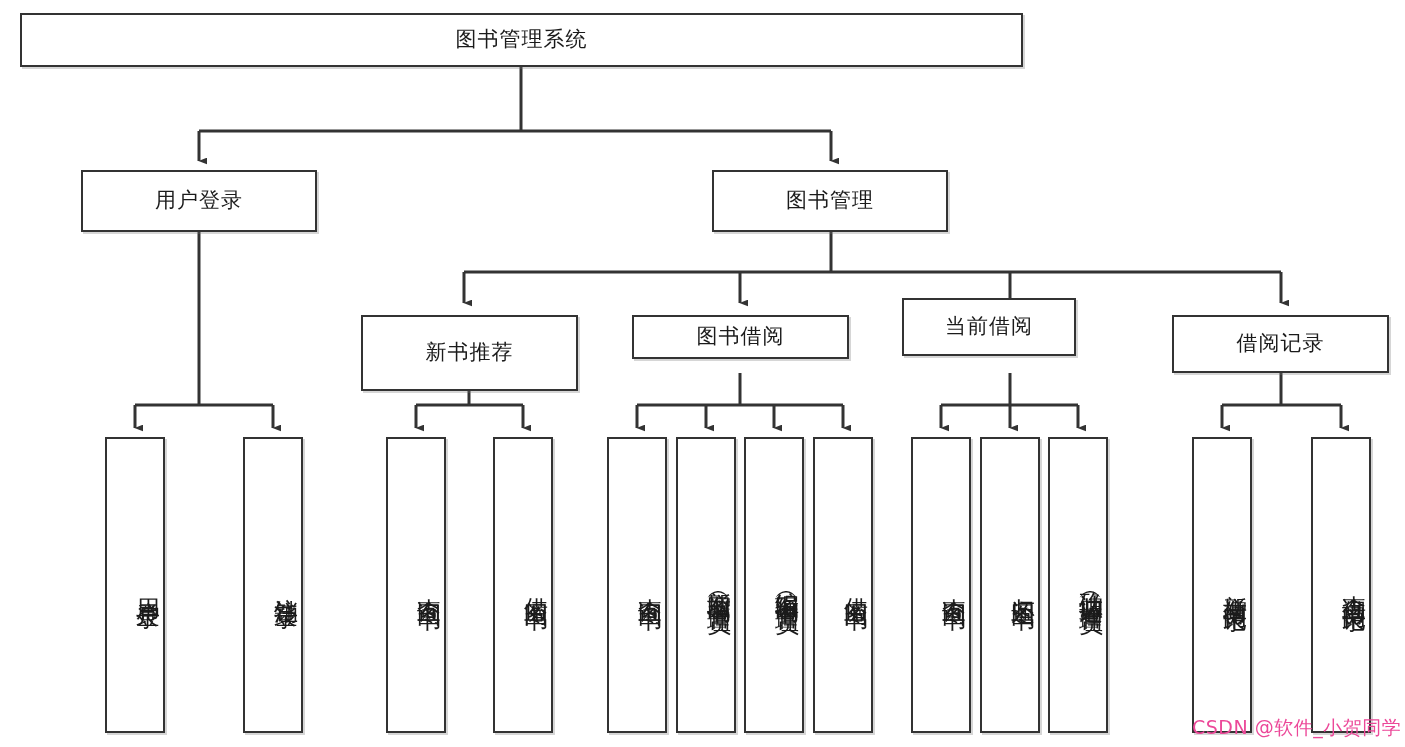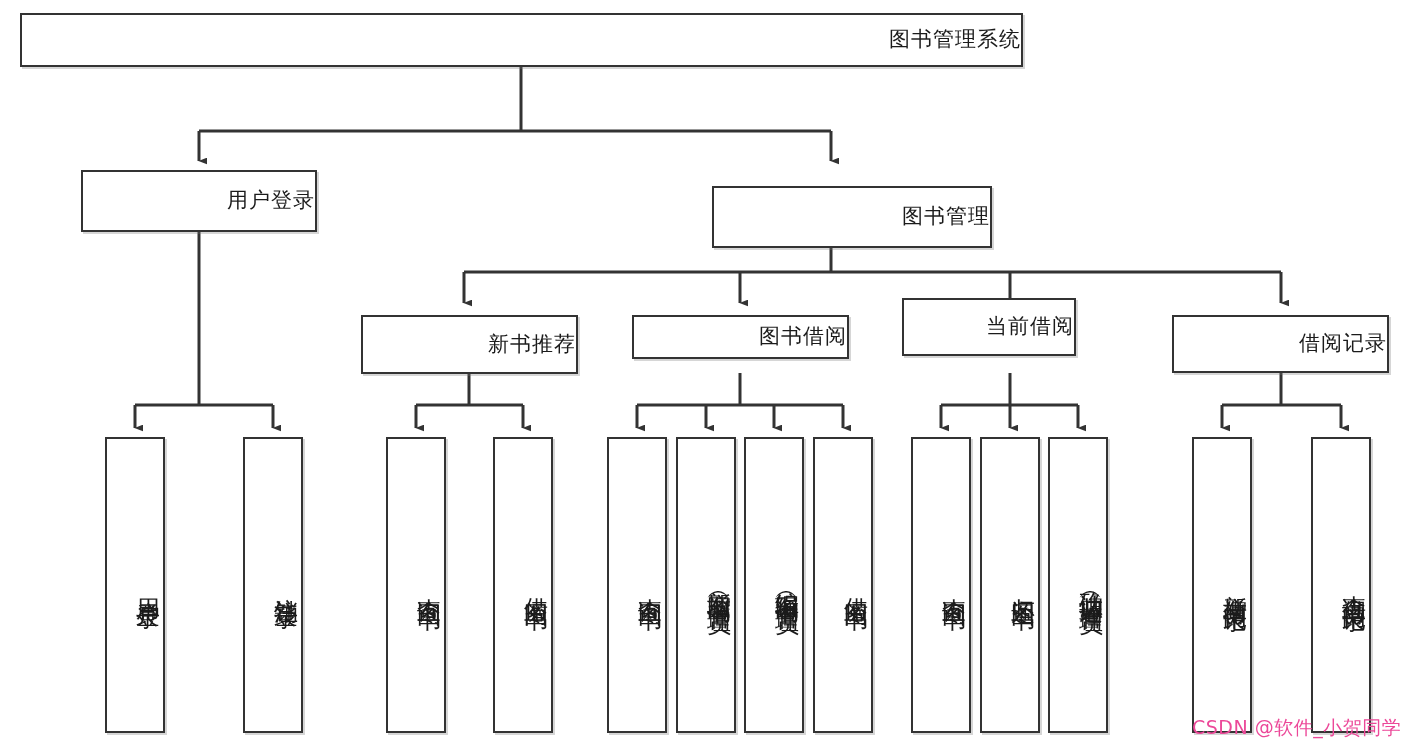--- a/index.html
+++ b/index.html
@@ -27,21 +27,21 @@
     pointer-events: none;
   }
   .node {
     position: absolute;
     box-sizing: border-box;
     background: #ffffff;
     border: 2px solid #333333;
     box-shadow: 2px 2px 0 rgba(120,120,120,0.30);
     display: flex;
     align-items: center;
-    justify-content: flex-end;
+    justify-content: center;
     color: #1b1b1b;
     text-align: center;
   }
   .node.h {
     font-size: 21px;
     line-height: 1.2;
     letter-spacing: 1px;
   }
   .node.v {
     writing-mode: vertical-rl;
@@ -123,25 +123,25 @@
     </g>
   </svg>
 
   <div class="node h" style="left:20px; top:13px; width:1003px; height:54px;">
     <span>图书管理系统</span>
   </div>
 
   <div class="node h" style="left:81px; top:170px; width:236px; height:62px;">
     <span>用户登录</span>
   </div>
-  <div class="node h" style="left:712px; top:170px; width:280px; height:62px;margin-top:16px;">
+  <div class="node h" style="left:712px; top:170px; width:236px; height:62px;">
     <span>图书管理</span>
   </div>
 
-  <div class="node h" style="left:361px; top:315px; width:217px; height:59px;">
+  <div class="node h" style="left:361px; top:315px; width:217px; height:76px;">
     <span>新书推荐</span>
   </div>
   <div class="node h" style="left:632px; top:315px; width:217px; height:44px;">
     <span>图书借阅</span>
   </div>
   <div class="node h" style="left:902px; top:298px; width:174px; height:58px;">
     <span>当前借阅</span>
   </div>
   <div class="node h" style="left:1172px; top:315px; width:217px; height:58px;">
     <span>借阅记录</span>

